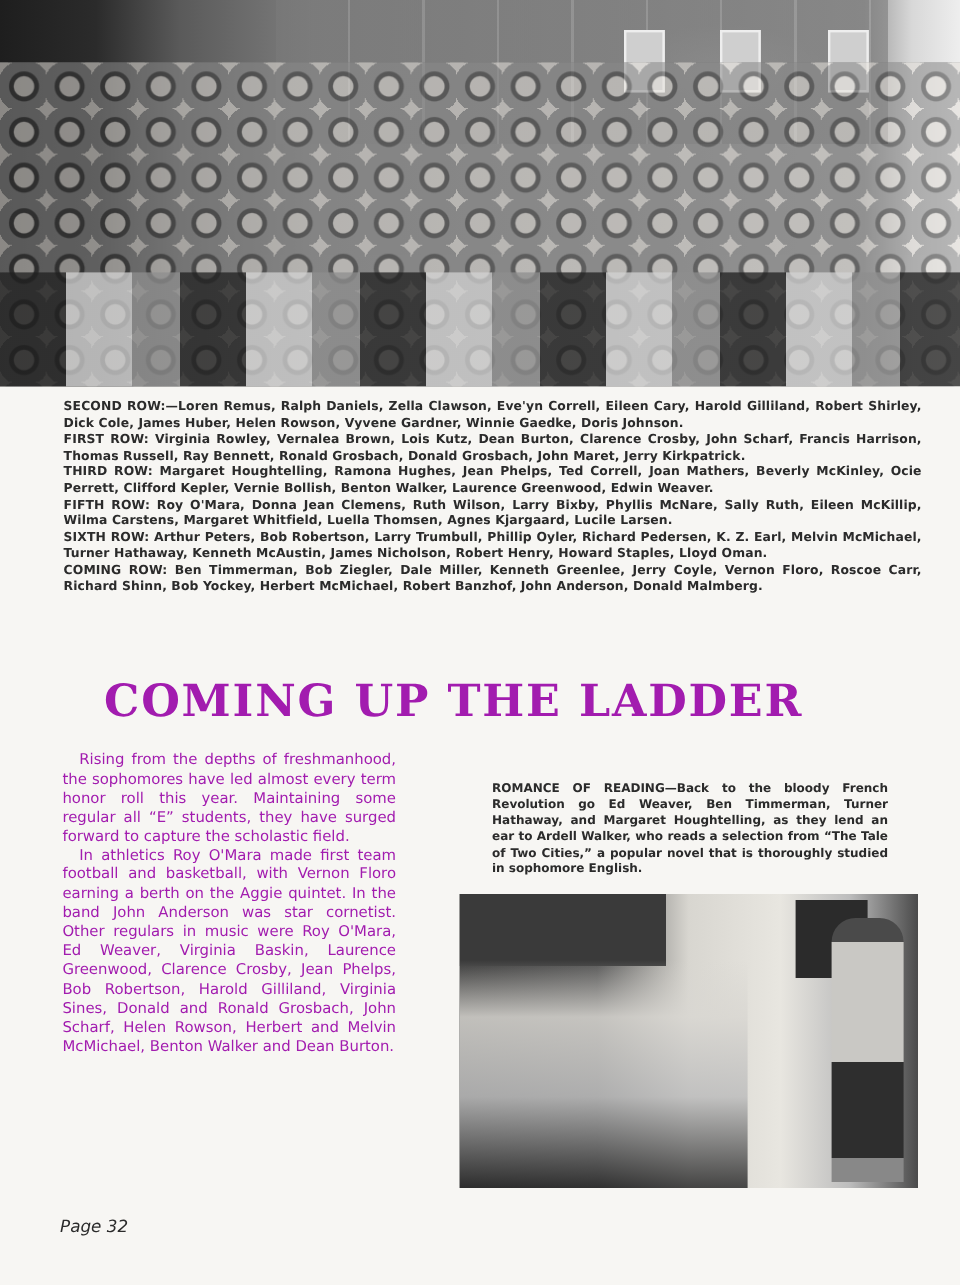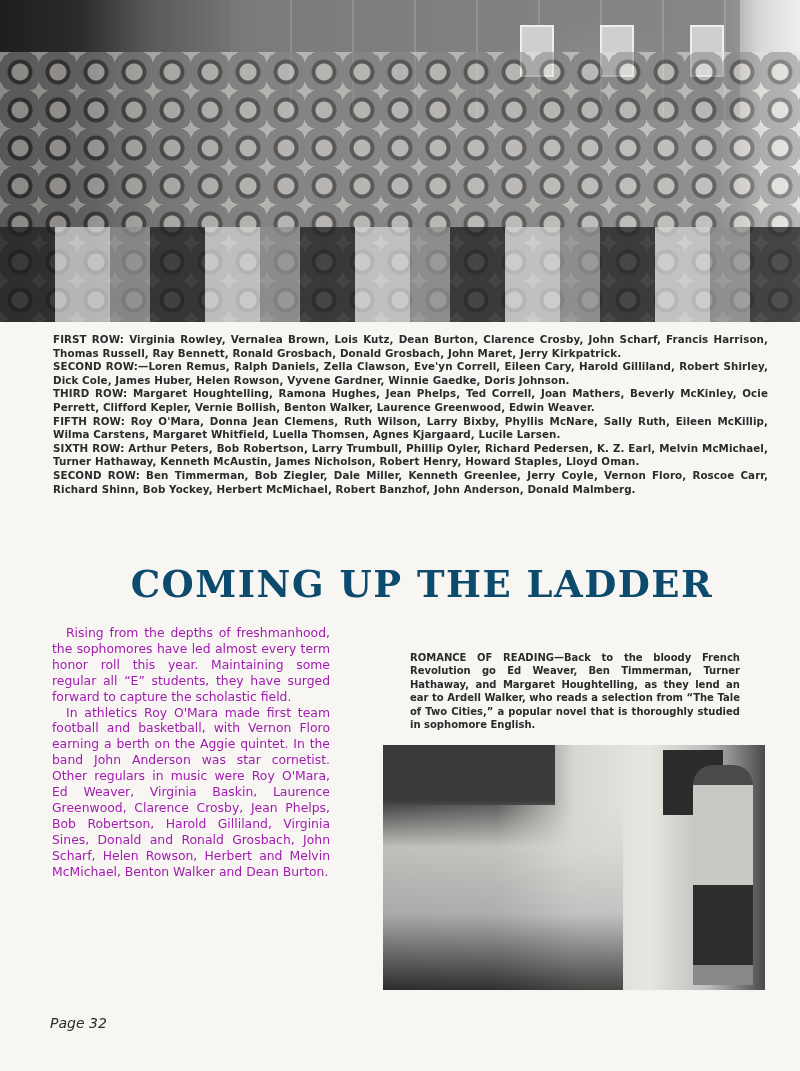--- a/index.html
+++ b/index.html
@@ -39,21 +39,21 @@
     .caption-block {
       position: absolute; left: 53px; top: 333px; width: 715px;
       font-size: 10.3px; line-height: 13.6px; font-weight: bold;
       color: #2b2b2b; text-align: justify; letter-spacing: 0.1px;
     }
     .caption-row { margin-bottom: 0; }
     .caption-row .label { font-weight: bold; }
     .headline {
       position: absolute; left: 0; top: 562px; width: 756px; text-align: center;
       font-family: "DejaVu Serif", serif; font-weight: bold; font-size: 37px;
-      letter-spacing: 1.5px; color: #0c4a6e; margin-left: 44px;
+      letter-spacing: 1.5px; color: #a21caf;
     }
     .body-col {
       position: absolute; left: 52px; top: 625px; width: 278px;
       font-size: 12.4px; line-height: 15.9px; color: #a21caf; text-align: justify;
     }
     .body-col p { margin: 0; text-indent: 14px; }
     .photo-caption {
       position: absolute; left: 410px; top: 651px; width: 330px;
       font-size: 10px; line-height: 13.4px; font-weight: bold; color: #2b2b2b;
       text-align: justify;
@@ -86,26 +86,26 @@
 <div class="group-photo" title="Sophomore class group photo in front of school building, seven rows of students">
   <div class="building"></div>
   <div class="win" style="left:520px;top:25px"></div>
   <div class="win" style="left:600px;top:25px"></div>
   <div class="win" style="left:690px;top:25px"></div>
   <div class="rows"></div>
   <div class="front"></div>
 </div>
 
 <div class="caption-block">
+  <div class="caption-row"><span class="label">SECOND ROW:—</span><span>Loren Remus, Ralph Daniels, Zella Clawson, Eve'yn Correll, Eileen Cary, Harold Gilliland, Robert Shirley, Dick Cole, James Huber, Helen Rowson, Vyvene Gardner, Winnie Gaedke, Doris Johnson.</span></div>
   <div class="caption-row"><span class="label">FIRST ROW:</span>&nbsp;<span>Virginia Rowley, Vernalea Brown, Lois Kutz, Dean Burton, Clarence Crosby, John Scharf, Francis Harrison, Thomas Russell, Ray Bennett, Ronald Grosbach, Donald Grosbach, John Maret, Jerry Kirkpatrick.</span></div>
-  <div class="caption-row"><span class="label">SECOND ROW:—</span><span>Loren Remus, Ralph Daniels, Zella Clawson, Eve'yn Correll, Eileen Cary, Harold Gilliland, Robert Shirley, Dick Cole, James Huber, Helen Rowson, Vyvene Gardner, Winnie Gaedke, Doris Johnson.</span></div>
   <div class="caption-row"><span class="label">THIRD ROW:</span>&nbsp;<span>Margaret Houghtelling, Ramona Hughes, Jean Phelps, Ted Correll, Joan Mathers, Beverly McKinley, Ocie Perrett, Clifford Kepler, Vernie Bollish, Benton Walker, Laurence Greenwood, Edwin Weaver.</span></div>
   <div class="caption-row"><span class="label">FIFTH ROW:</span>&nbsp;<span>Roy O'Mara, Donna Jean Clemens, Ruth Wilson, Larry Bixby, Phyllis McNare, Sally Ruth, Eileen McKillip, Wilma Carstens, Margaret Whitfield, Luella Thomsen, Agnes Kjargaard, Lucile Larsen.</span></div>
   <div class="caption-row"><span class="label">SIXTH ROW:</span>&nbsp;<span>Arthur Peters, Bob Robertson, Larry Trumbull, Phillip Oyler, Richard Pedersen, K. Z. Earl, Melvin McMichael, Turner Hathaway, Kenneth McAustin, James Nicholson, Robert Henry, Howard Staples, Lloyd Oman.</span></div>
-  <div class="caption-row"><span class="label">SECOND ROW:</span>&nbsp;<span>Ben Timmerman, Bob Ziegler, Dale Miller, Kenneth Greenlee, Jerry Coyle, Vernon Floro, Roscoe Carr, Richard Shinn, Bob Yockey, Herbert McMichael, Robert Banzhof, John Anderson, Donald Malmberg.</span></div>
+  <div class="caption-row"><span class="label">COMING ROW:</span>&nbsp;<span>Ben Timmerman, Bob Ziegler, Dale Miller, Kenneth Greenlee, Jerry Coyle, Vernon Floro, Roscoe Carr, Richard Shinn, Bob Yockey, Herbert McMichael, Robert Banzhof, John Anderson, Donald Malmberg.</span></div>
 </div>
 
 <div class="headline">COMING UP THE LADDER</div>
 
 <div class="body-col">
   <p>Rising from the depths of freshmanhood, the sophomores have led almost every term honor roll this year. Maintaining some regular all “E” students, they have surged forward to capture the scholastic field.</p>
   <p>In athletics Roy O'Mara made first team football and basketball, with Vernon Floro earning a berth on the Aggie quintet. In the band John Anderson was star cornetist. Other regulars in music were Roy O'Mara, Ed Weaver, Virginia Baskin, Laurence Greenwood, Clarence Crosby, Jean Phelps, Bob Robertson, Harold Gilliland, Virginia Sines, Donald and Ronald Grosbach, John Scharf, Helen Rowson, Herbert and Melvin McMichael, Benton Walker and Dean Burton.</p>
 </div>
 
 <div class="photo-caption">

